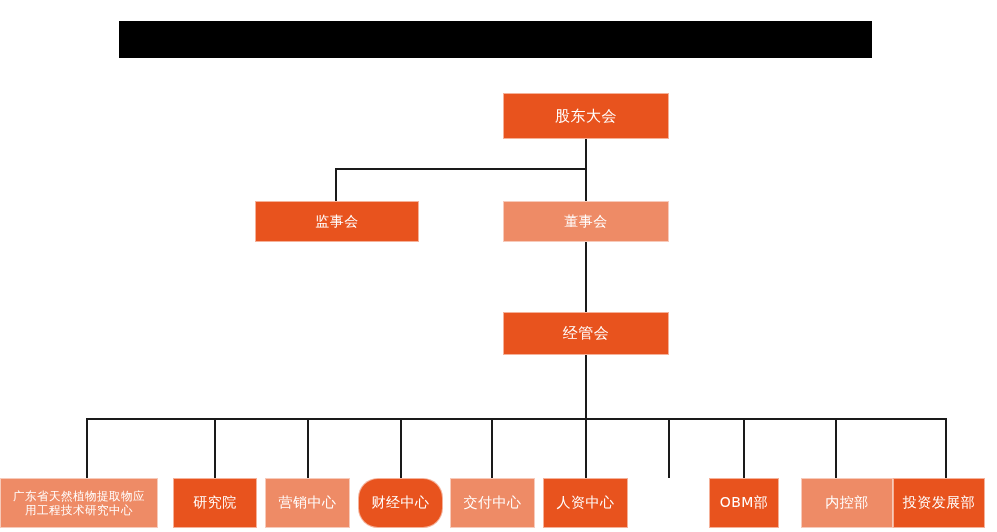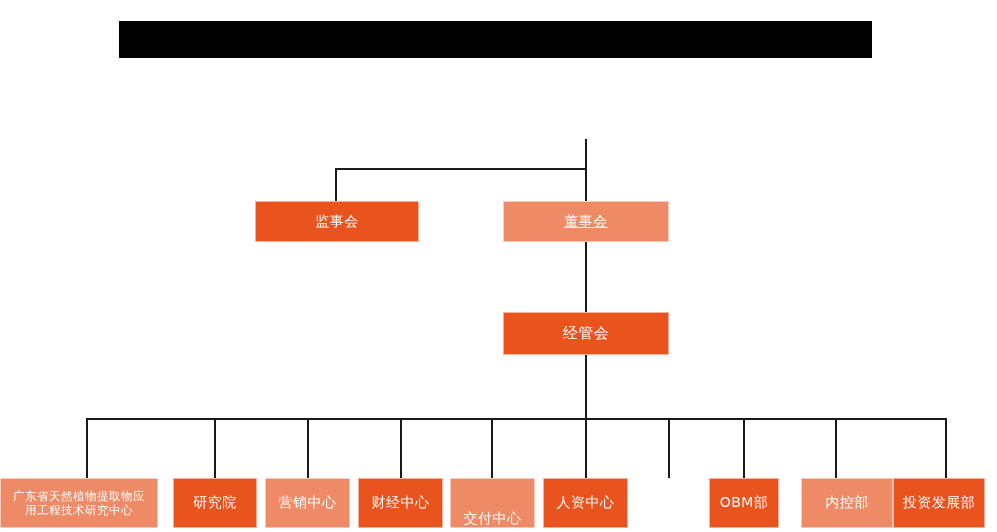--- a/index.html
+++ b/index.html
@@ -72,46 +72,49 @@
   <div class="connector c-v" style="left:214px; top:418px; height:60px;"></div>
   <div class="connector c-v" style="left:307px; top:418px; height:60px;"></div>
   <div class="connector c-v" style="left:400px; top:418px; height:60px;"></div>
   <div class="connector c-v" style="left:491px; top:418px; height:60px;"></div>
   <div class="connector c-v" style="left:585px; top:418px; height:60px;"></div>
   <div class="connector c-v" style="left:668px; top:418px; height:60px;"></div>
   <div class="connector c-v" style="left:743px; top:418px; height:60px;"></div>
   <div class="connector c-v" style="left:835px; top:418px; height:60px;"></div>
   <div class="connector c-v" style="left:945px; top:418px; height:60px;"></div>
 
+  <div class="node node-dark" style="left:503px; top:93px; width:166px; height:46px; font-size:15px;">
+    <span class="node-label">股东大会</span>
+  </div>
 
   <div class="node node-dark" style="left:255px; top:201px; width:164px; height:41px; font-size:14px;">
     <span class="node-label">监事会</span>
   </div>
-  <div class="node node-light" style="left:503px; top:201px; width:166px; height:41px; font-size:14px;text-decoration:underline;">
+  <div class="node node-light" style="left:503px; top:201px; width:166px; height:41px; font-size:14px;">
     <span class="node-label">董事会</span>
   </div>
 
   <div class="node node-dark" style="left:503px; top:312px; width:166px; height:43px; font-size:15px;">
     <span class="node-label">经管会</span>
   </div>
 
   <div class="node node-light" style="left:0px; top:478px; width:158px; height:50px; font-size:11.5px;">
     <span class="node-label">广东省天然植物提取物应
 用工程技术研究中心</span>
   </div>
   <div class="node node-light" style="left:265px; top:478px; width:85px; height:50px; font-size:14px;">
     <span class="node-label">营销中心</span>
   </div>
   <div class="node node-dark" style="left:173px; top:478px; width:84px; height:50px; font-size:14px;">
     <span class="node-label">研究院</span>
   </div>
-  <div class="node node-dark" style="left:358px; top:478px; width:85px; height:50px; font-size:14px;">
+  <div class="node node-dark" style="left:358px; top:478px; width:85px; height:50px; font-size:14px;border-radius:20px;">
     <span class="node-label">财经中心</span>
   </div>
-  <div class="node node-light" style="left:450px; top:478px; width:85px; height:50px; font-size:14px;align-items:flex-end;">
+  <div class="node node-light" style="left:450px; top:478px; width:85px; height:50px; font-size:14px;">
     <span class="node-label">交付中心</span>
   </div>
   <div class="node node-dark" style="left:543px; top:478px; width:85px; height:50px; font-size:14px;">
     <span class="node-label">人资中心</span>
   </div>
   <div class="node node-dark" style="left:709px; top:478px; width:70px; height:50px; font-size:14px;">
     <span class="node-label">OBM部</span>
   </div>
   <div class="node node-light" style="left:789px; top:478px; width:92px; height:50px; font-size:14px;margin-left:12px;">
     <span class="node-label">内控部</span>

